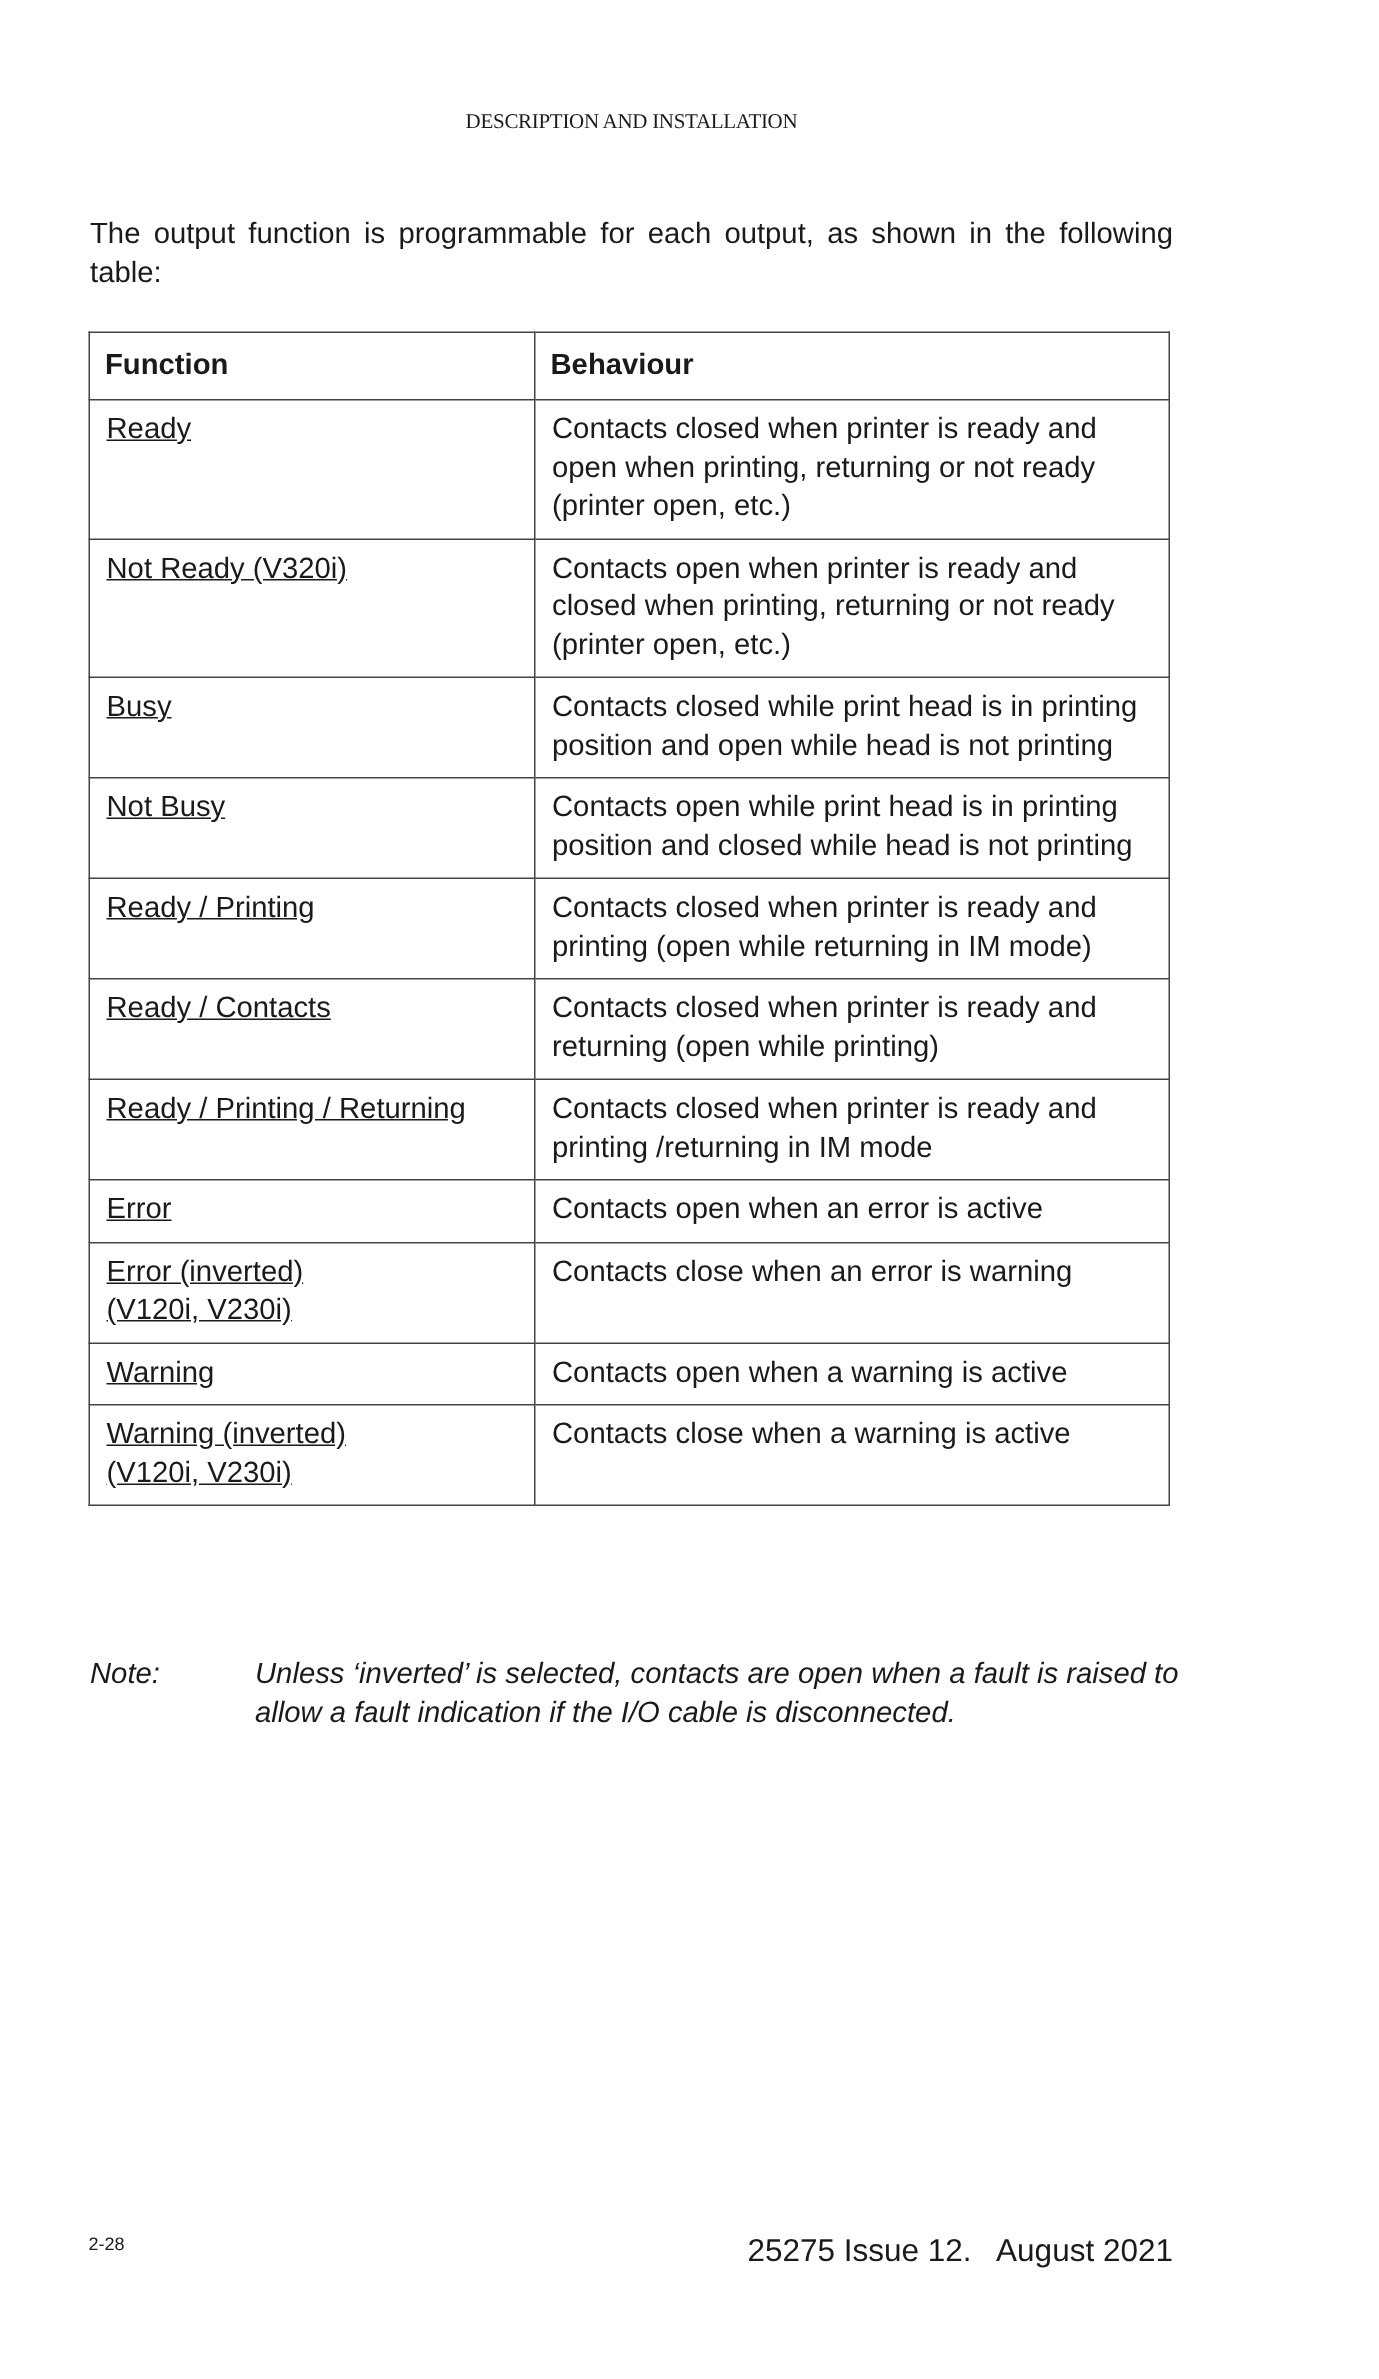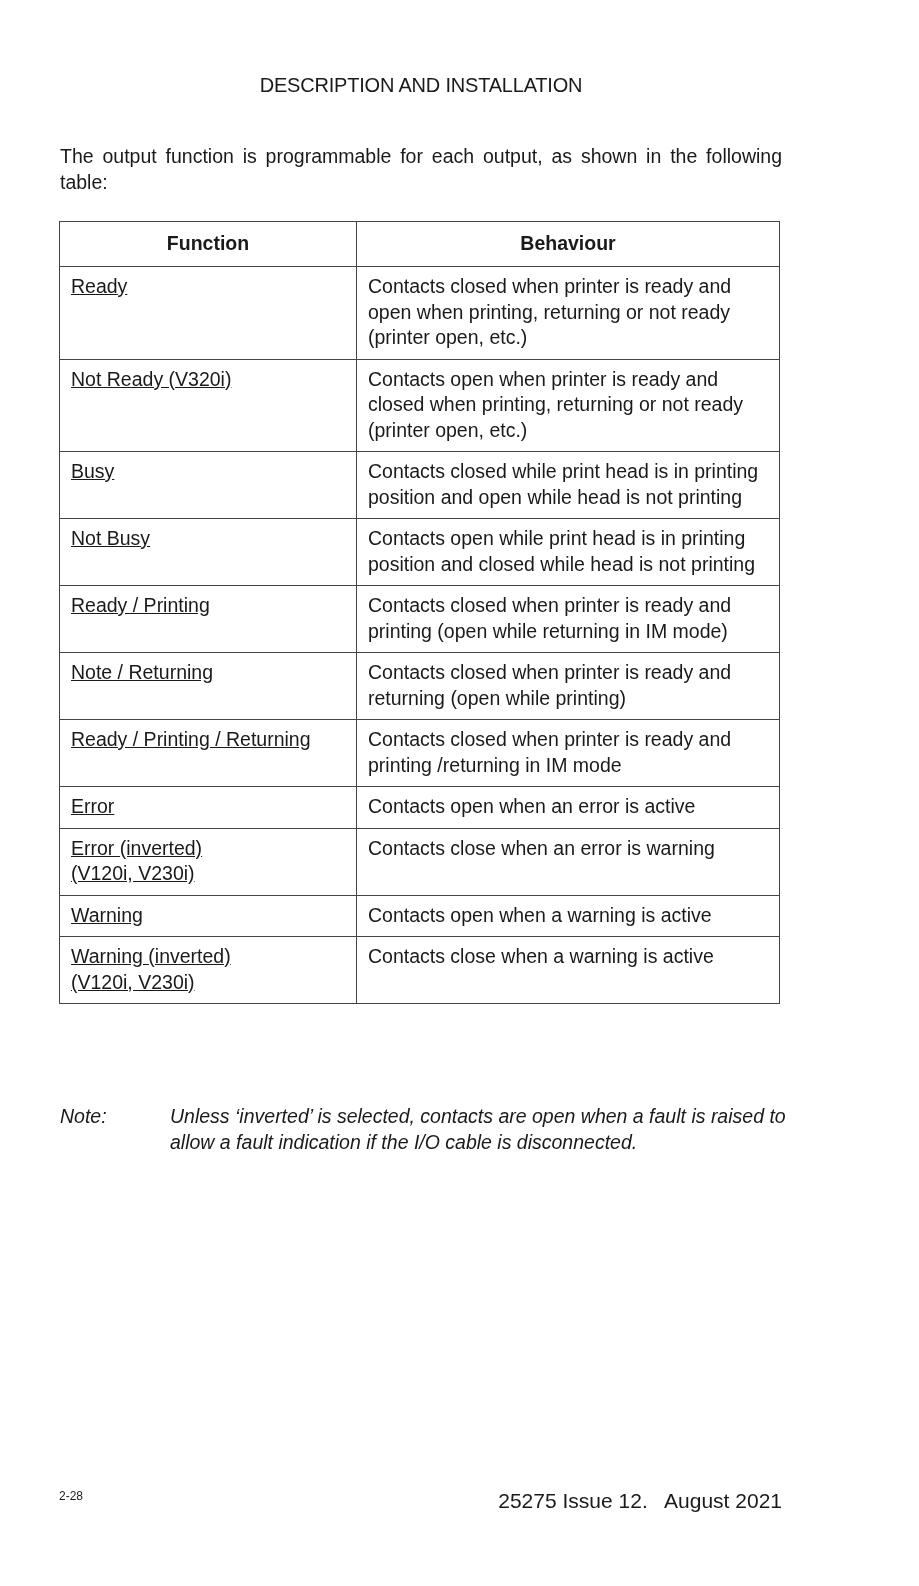--- a/index.html
+++ b/index.html
@@ -14,22 +14,23 @@
       font-family: "Liberation Sans", sans-serif;
       color: #1a1a1a;
       overflow: hidden;
     }
     .running-header {
       position: absolute;
       top: 74px;
       left: 0;
       width: 842px;
       text-align: center;
-      font-size: 20px;
+      font-size: 14px;
       letter-spacing: -0.2px;
+      font-family: Liberation Serif, serif;
     }
     .intro {
       position: absolute;
       top: 143px;
       left: 60px;
       width: 722px;
       font-size: 19.5px;
       line-height: 26px;
       text-align: justify;
       text-align-last: left;
@@ -45,21 +46,21 @@
     }
     table.func-table th,
     table.func-table td {
       border: 1.5px solid #444444;
       vertical-align: top;
       text-align: left;
       padding: 7px 11px 8px 11px;
     }
     table.func-table th {
       font-weight: bold;
-      text-align: center;
+      text-align: left;
       height: 32px;
       vertical-align: middle;
       padding: 6px 10px;
     }
     table.func-table td.col-func {
       width: 274px;
       text-decoration: underline;
     }
     .note {
       position: absolute;
@@ -121,21 +122,21 @@
       </tr>
     <tr>
         <td class="col-func">Not Busy</td>
         <td>Contacts open while print head is in printing position and closed while head is not printing</td>
       </tr>
     <tr>
         <td class="col-func">Ready / Printing</td>
         <td>Contacts closed when printer is ready and printing (open while returning in IM mode)</td>
       </tr>
     <tr>
-        <td class="col-func">Note / Returning</td>
+        <td class="col-func">Ready / Contacts</td>
         <td>Contacts closed when printer is ready and returning (open while printing)</td>
       </tr>
     <tr>
         <td class="col-func">Ready / Printing / Returning</td>
         <td>Contacts closed when printer is ready and printing /returning in IM mode</td>
       </tr>
     <tr>
         <td class="col-func">Error</td>
         <td>Contacts open when an error is active</td>
       </tr>

